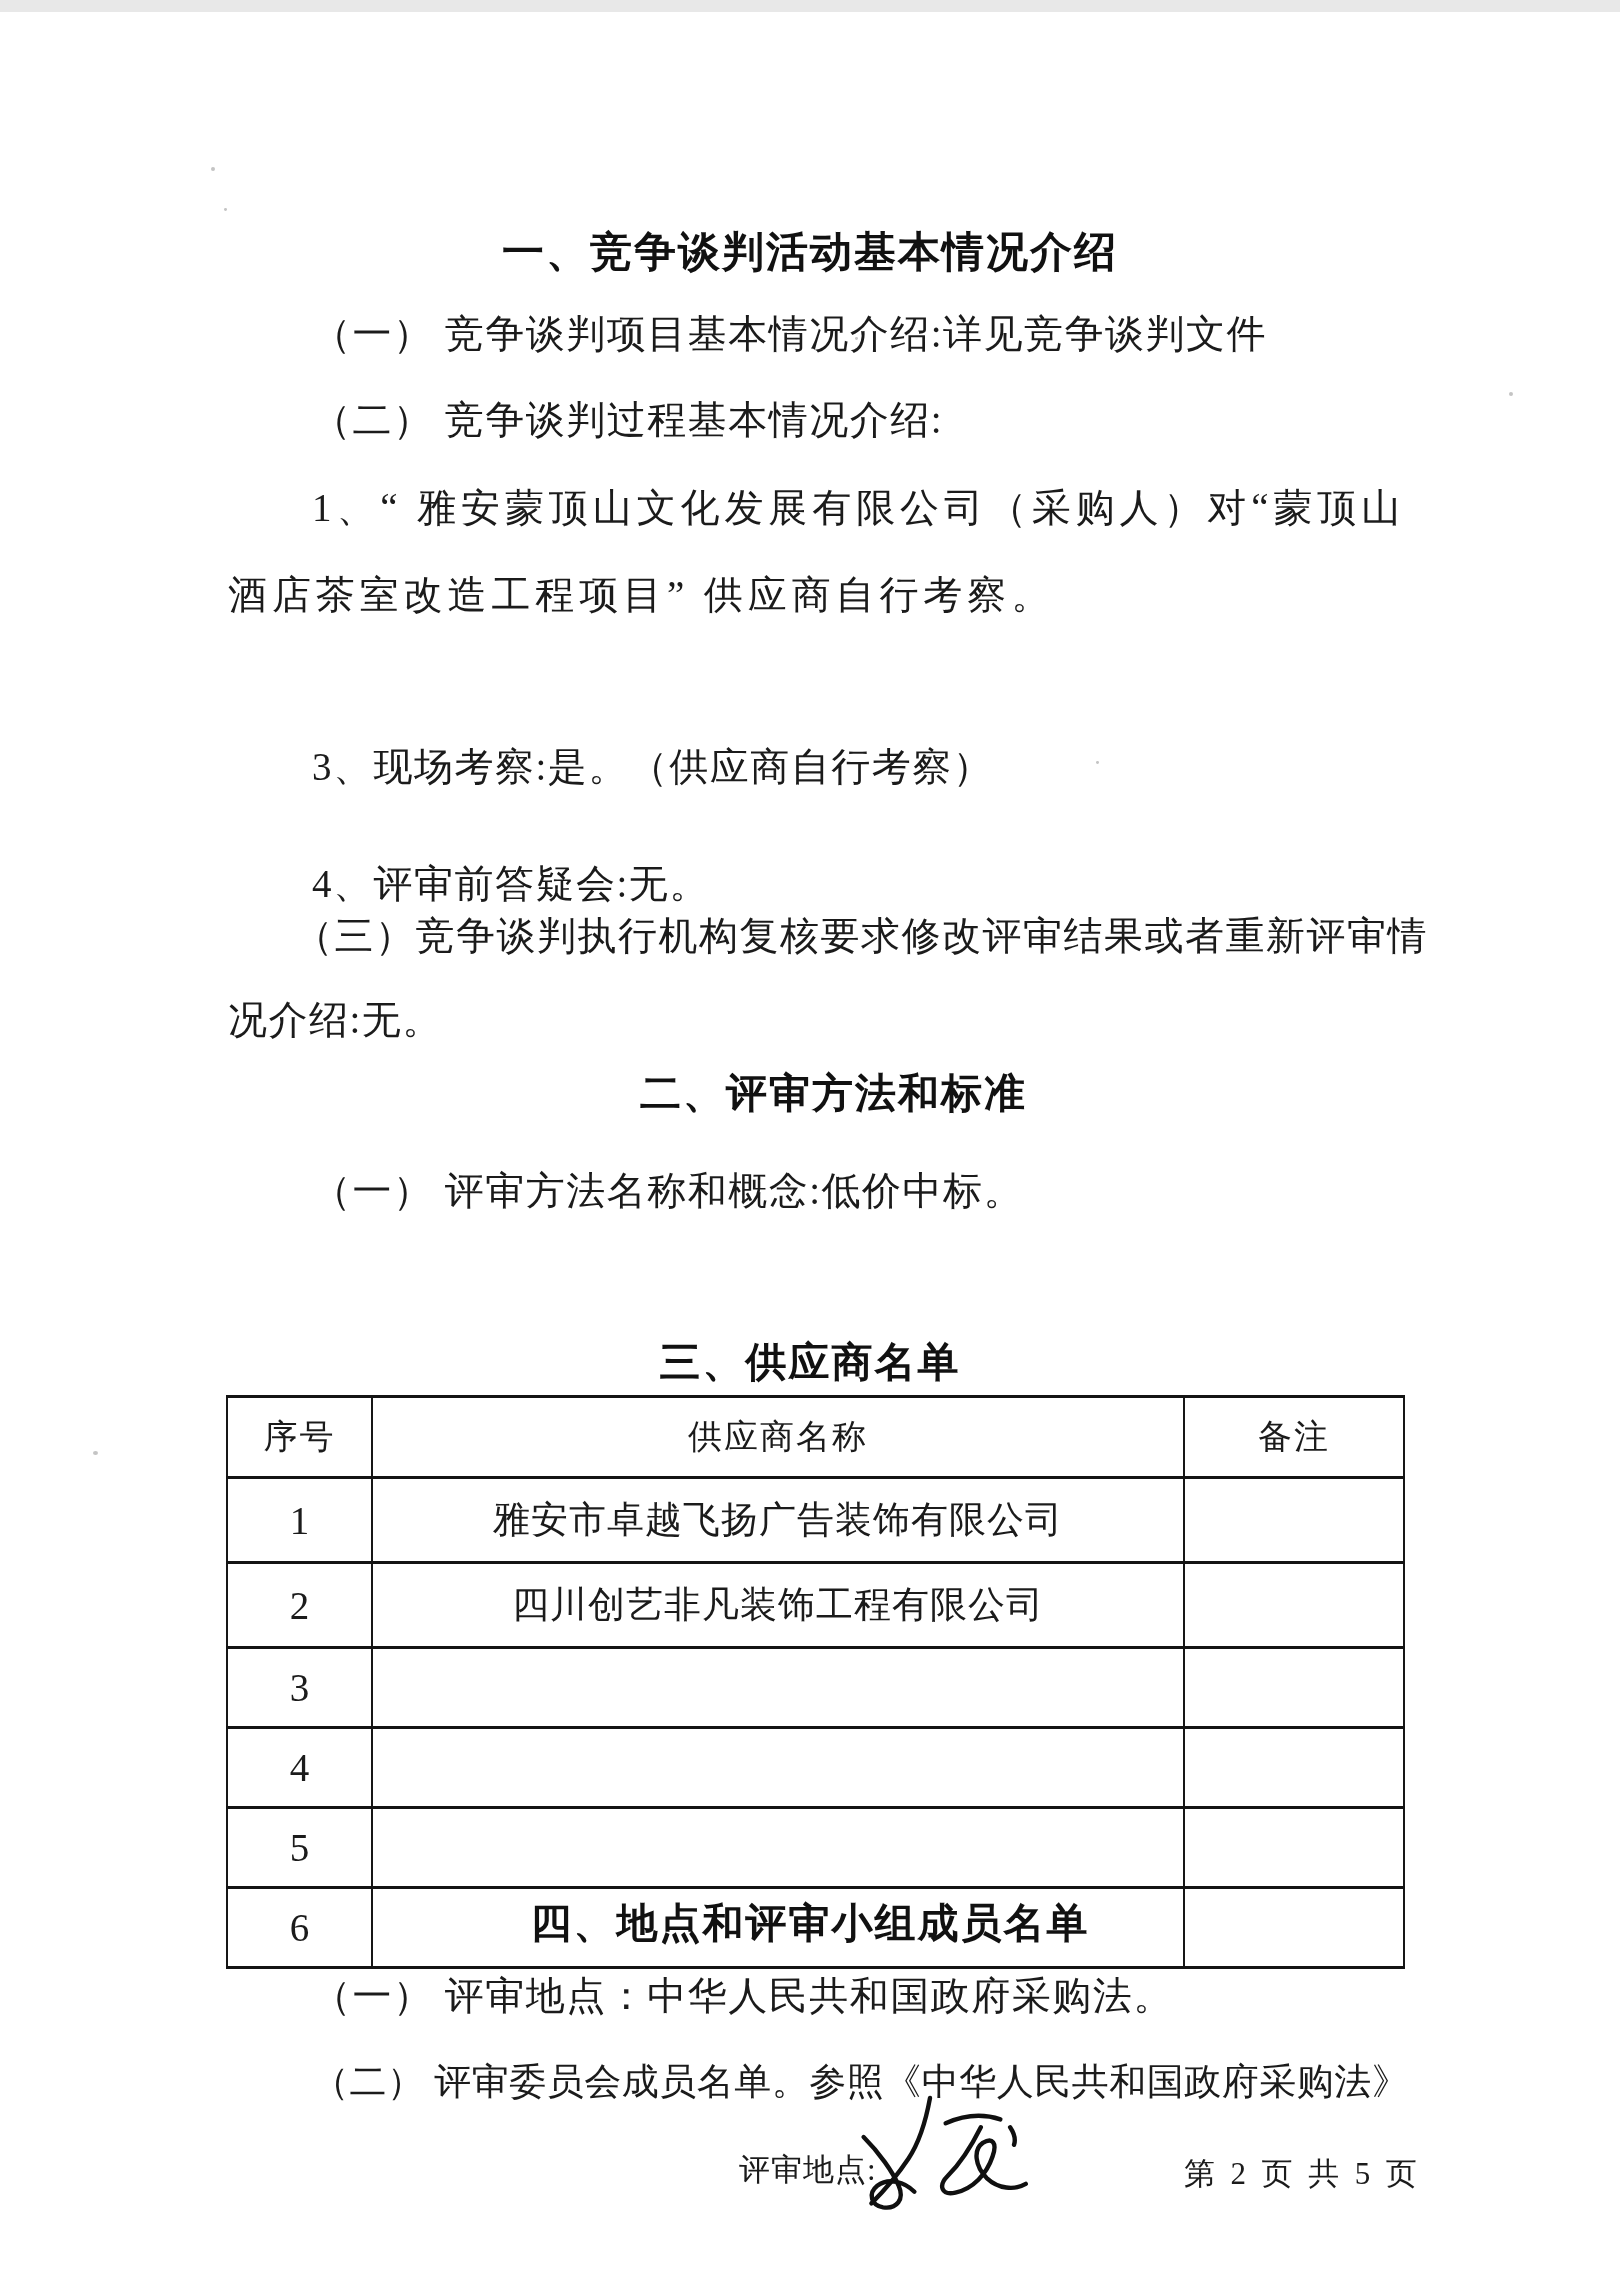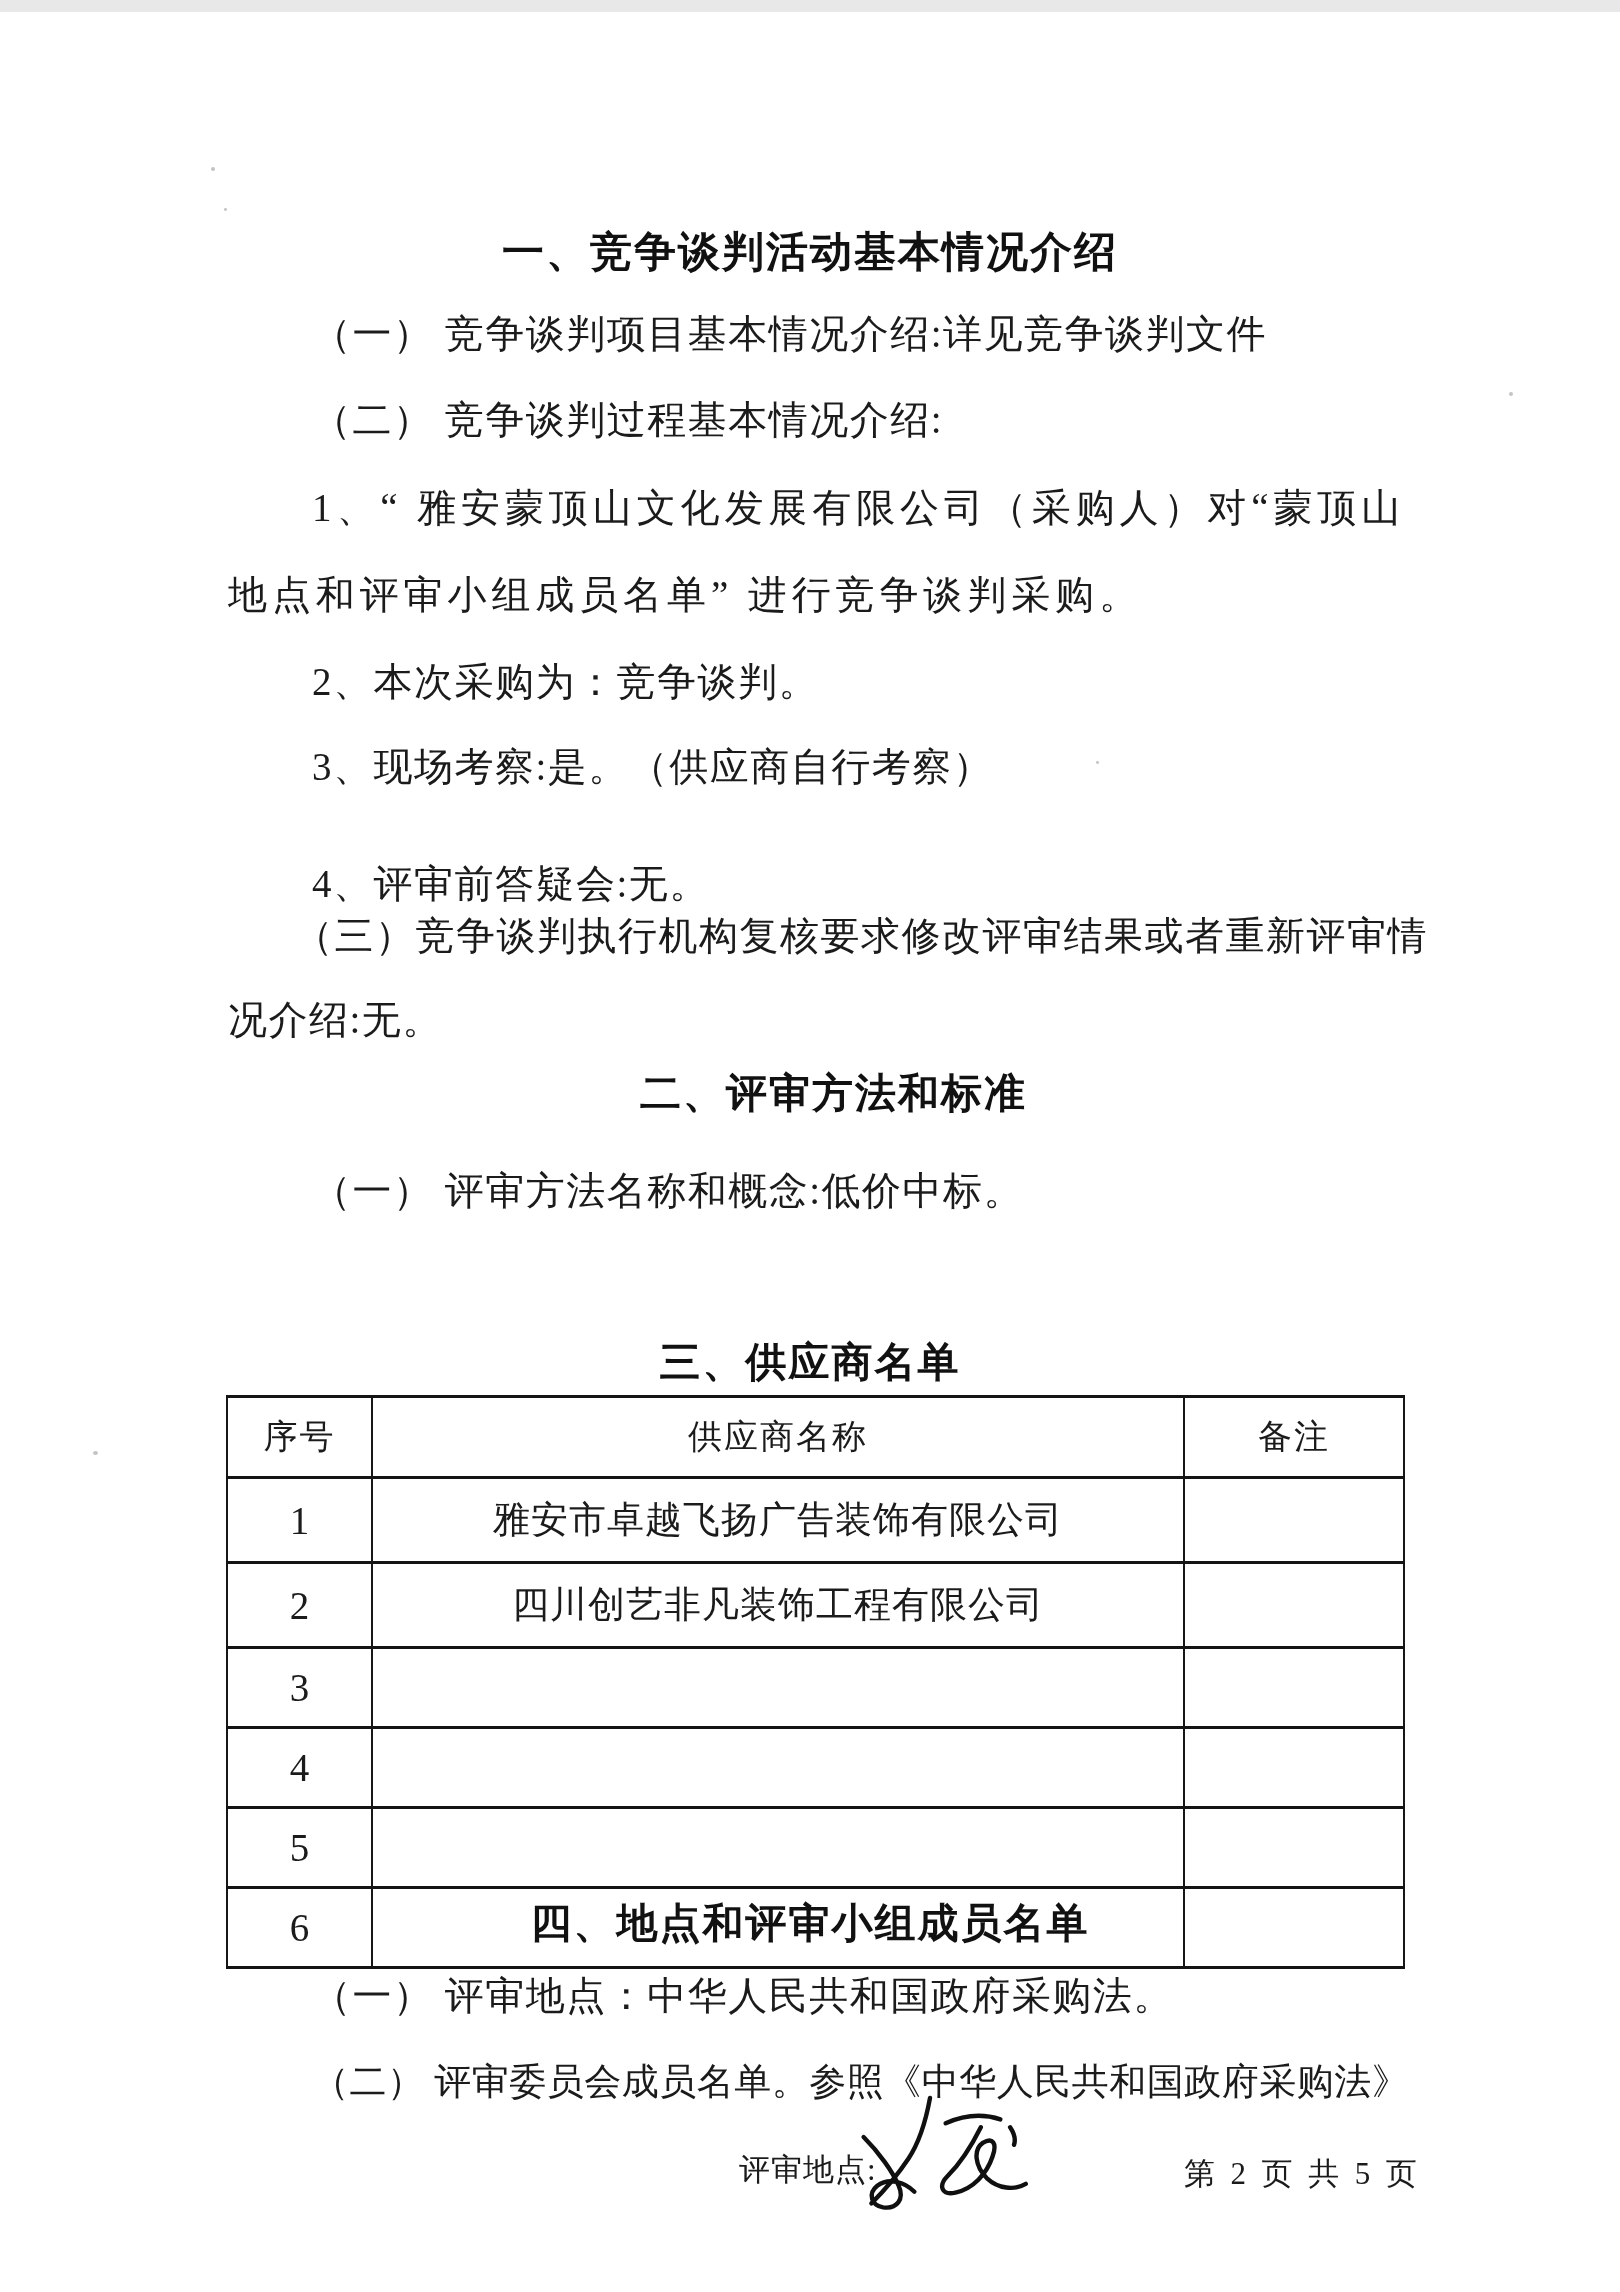--- a/index.html
+++ b/index.html
@@ -85,22 +85,21 @@
 </head>
 <body>
 
 <div class="page">
 
   <div class="heading" style="top:212px;">一、竞争谈判活动基本情况介绍</div>
 
   <div class="line" style="top:386px;left:312px;">（二） 竞争谈判过程基本情况介绍:</div>
   <div class="line" style="top:300px;left:312px;">（一） 竞争谈判项目基本情况介绍:详见竞争谈判文件</div>
   <div class="line stretch" style="top:474px;left:312px;">1、“ 雅安蒙顶山文化发展有限公司（采购人）对“蒙顶山</div>
-  <div class="line stretch" style="top:561px;left:228px;">地点和评审小组成员名单” 进行竞争谈判采购。</div>
-  <div class="line" style="top:648px;left:312px;">2、本次采购为：竞争谈判。</div>
+  <div class="line stretch" style="top:561px;left:228px;">酒店茶室改造工程项目” 供应商自行考察。</div>
   <div class="line" style="top:733px;left:312px;">3、现场考察:是。（供应商自行考察）</div>
   <div class="line" style="top:850px;left:312px;">4、评审前答疑会:无。</div>
   <div class="line" style="top:902px;left:294px;">（三）竞争谈判执行机构复核要求修改评审结果或者重新评审情</div>
   <div class="line" style="top:986px;left:228px;">况介绍:无。</div>
 
   <div class="heading" style="top:1054px;font-size:41px;padding-left:47px;">二、评审方法和标准</div>
   <div class="line" style="top:1157px;left:312px;">（一） 评审方法名称和概念:低价中标。</div>
 
   <div class="heading" style="top:1323px;font-size:41px;">三、供应商名单</div>
 

